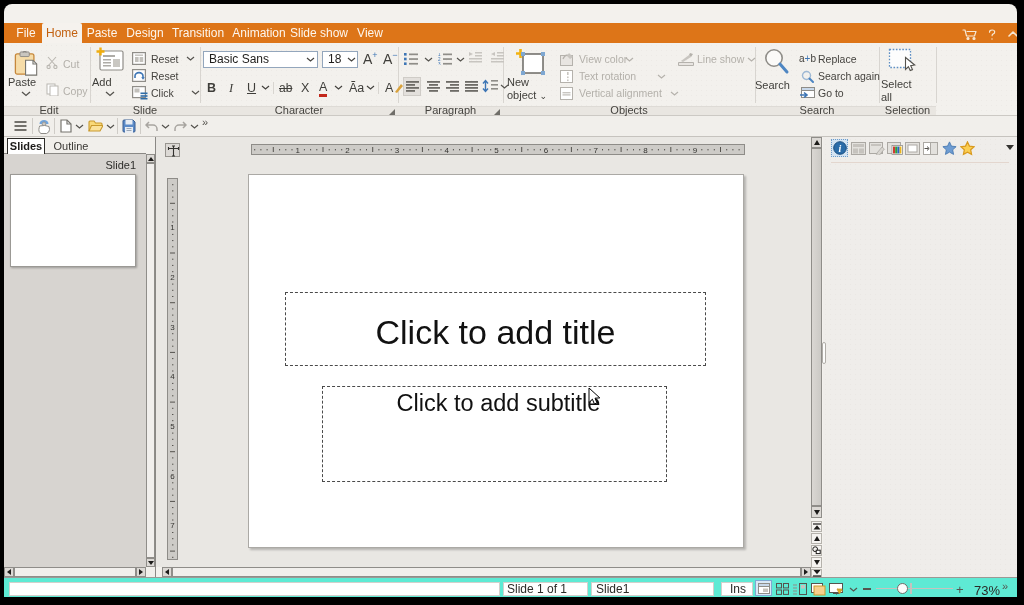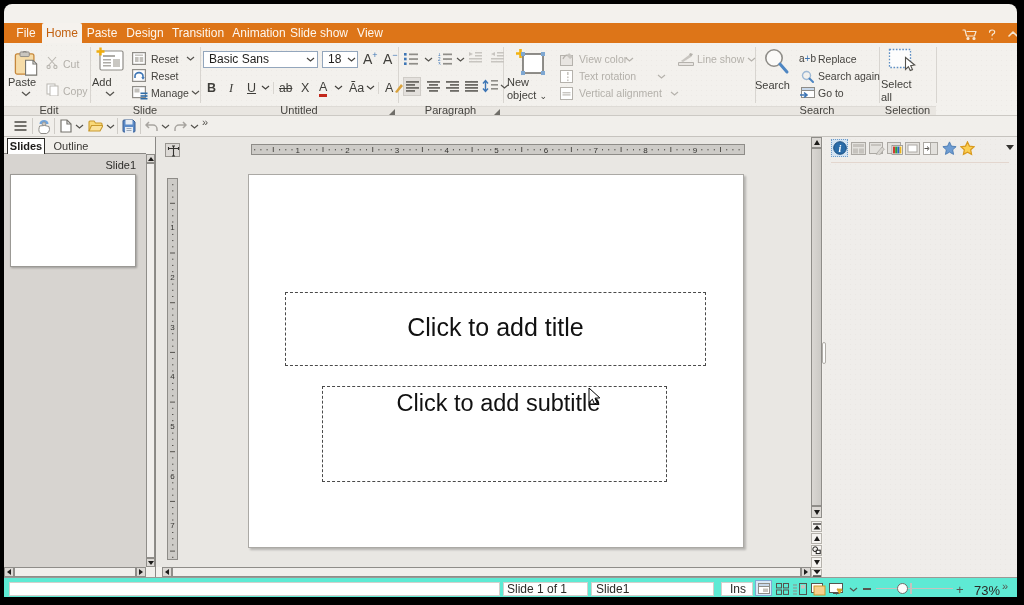--- a/index.html
+++ b/index.html
@@ -78,22 +78,23 @@
     <div class="rsep" style="left:86px"></div>
     <div class="rsep" style="left:196px"></div>
     <div class="rsep" style="left:394px"></div>
     <div class="rsep" style="left:499px"></div>
     <div class="rsep" style="left:751px"></div>
     <div class="rsep" style="left:875px"></div>
     <div class="rsep" style="left:932px"></div>
     <div id="labelstrip">
       <div class="glabel" style="left:4px;width:82px">Edit</div>
       <div class="glabel" style="left:86px;width:110px">Slide</div>
-      <div class="glabel" style="left:196px;width:198px">Untitled</div>
+      <div class="glabel" style="left:196px;width:198px">Character</div>
       <div class="glabel" style="left:394px;width:105px">Paragraph</div>
+      <div class="glabel" style="left:499px;width:252px">Objects</div>
       <div class="glabel" style="left:751px;width:124px">Search</div>
       <div class="glabel" style="left:875px;width:57px">Selection</div>
       <svg class="abs" style="left:385px;top:2px" width="7" height="7">
             <path d="M6 0 V6 H0 Z" fill="#706E69"></path>
           </svg>
       <svg class="abs" style="left:490px;top:2px" width="7" height="7">
             <path d="M6 0 V6 H0 Z" fill="#706E69"></path>
           </svg>
     </div>
     
@@ -158,21 +159,21 @@
       <path d="M9.2 8.2 h3.6 l-1.8 2.6 z" fill="#3E76B5"></path>
     </svg>
     <div class="slbl abs" style="left:147px;top:27px">Reset</div>
     <svg class="abs" style="left:128px;top:43px" width="16" height="14" viewBox="0 0 16 14">
       <rect x="0.6" y="0.6" width="12.8" height="11" fill="#FDFDFD" stroke="#8F8D88" stroke-width="1.2"></rect>
       <rect x="2.5" y="2.5" width="5" height="4" fill="#C2C0BB"></rect>
       <rect x="8.5" y="6.5" width="7" height="1.6" fill="#2E6DA8"></rect>
       <rect x="8.5" y="9.2" width="7" height="1.6" fill="#2E6DA8"></rect>
       <rect x="8.5" y="11.9" width="7" height="1.6" fill="#2E6DA8"></rect>
     </svg>
-    <div class="slbl abs" style="left:147px;top:44px">Manage</div>
+    <div class="slbl abs" style="left:147px;top:44px">Click</div>
     <svg class="abs" style="left:187px;top:47px" width="9" height="6">
           <path d="M1 1 l3.5 3 3.5-3" stroke="#55534E" stroke-width="1.2" fill="none"></path>
         </svg>
     
     <div class="abs" style="left:199px;top:8px;width:115px;height:17px;background:#FFF;border:1px solid #93A6BC;font-size:12px;color:#1E1D1B;line-height:15px;padding-left:5px">Basic Sans</div>
     <svg class="abs" style="left:302px;top:14px" width="9" height="6">
           <path d="M1 1 l3.5 3 3.5-3" stroke="#44423E" stroke-width="1.2" fill="none"></path>
         </svg>
     <div class="abs" style="left:318px;top:8px;width:36px;height:17px;background:#FFF;border:1px solid #93A6BC;font-size:12px;color:#1E1D1B;line-height:15px;padding-left:5px">18</div>
     <svg class="abs" style="left:343px;top:14px" width="9" height="6">
@@ -605,21 +606,21 @@
             <rect x="4" y="360.2" width="1.4" height="1" fill="#55534E"></rect>
             <rect x="4" y="366.4" width="1.4" height="1" fill="#55534E"></rect>
             <rect x="2" y="372.6" width="5" height="1" fill="#55534E"></rect>
             <rect x="4" y="378.8" width="1.4" height="1" fill="#55534E"></rect>
             <text x="4.5" y="350.3" font-size="8" fill="#33322F" text-anchor="middle" font-family="Liberation Sans">7</text>
           </svg>
         </div>
 
     <div id="slide">
       <div class="ph" style="left:36px;top:117px;width:421px;height:74px"></div>
-      <div class="abs" style="left:36px;top:138px;width:421px;text-align:center;font-size:25px;color:#111">Click to add title</div>
+      <div class="abs" style="left:36px;top:138px;width:421px;text-align:center;font-size:34px;color:#111">Click to add title</div>
       <div class="ph" style="left:73px;top:211px;width:345px;height:96px"></div>
       <div class="abs" style="left:77px;top:215px;width:345px;text-align:center;font-size:23.5px;color:#111">Click to add subtitle</div>
     </div>
 
     <svg class="abs" style="left:432px;top:250px" width="13" height="19" viewBox="0 0 13 19">
       <path d="M1 1 v14.5 l3.4-3.3 2 4.8 2.6-1.1 -2-4.7 4.8-.3 z" fill="#FFF" stroke="#000" stroke-width="1"></path>
     </svg>
 
   </div>
   <div class="abs" style="left:817.5px;top:338px;width:4px;height:22px;background:#FDFDFC;border:1px solid #B0ADA8;border-radius:2px;z-index:5"></div>

